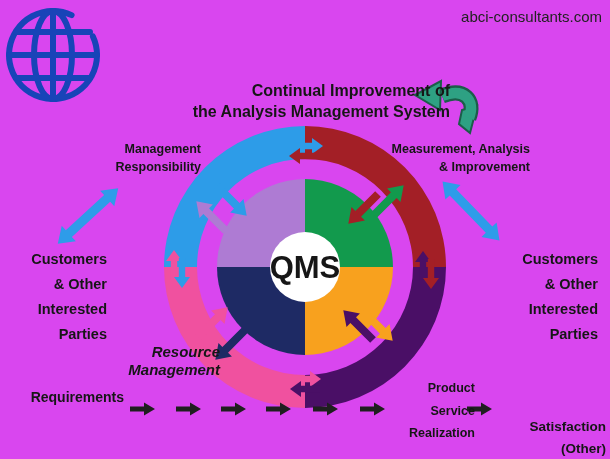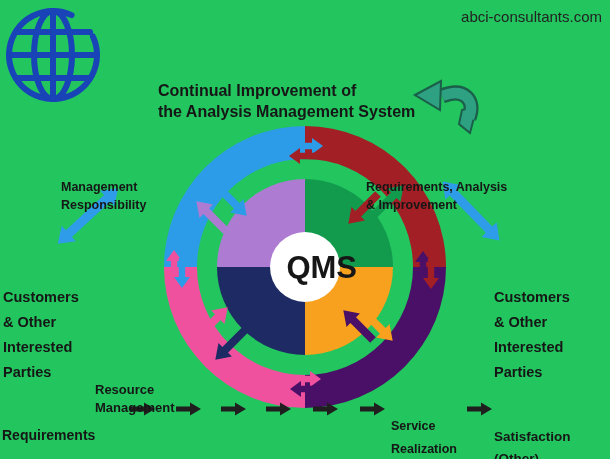--- a/index.html
+++ b/index.html
@@ -1,23 +1,23 @@
 <!DOCTYPE html>
 <html><head>
 <meta charset="utf-8">
 <style>
   html,body{margin:0;padding:0;background:#ffffff;}
-  .stage{position:relative;width:610px;height:459px;background:#22c55e;overflow:hidden;
+  .stage{position:relative;width:610px;height:459px;background:#d946ef;overflow:hidden;
          font-family:"Liberation Sans",sans-serif;color:#161616;}
   .stage svg.layer{position:absolute;left:0;top:0;}
-  .lbl{position:absolute;text-align:left;font-weight:bold;color:#161616;margin-top:38px;}
+  .lbl{position:absolute;text-align:right;font-weight:bold;color:#161616;}
   .site{position:absolute;top:8px;right:8px;font-size:15px;font-weight:400;color:#222;}
-  .title{position:absolute;left:158px;top:80px;width:292px;text-align:left;
+  .title{position:absolute;left:158px;top:80px;width:292px;text-align:right;
          font-size:16px;line-height:21px;font-weight:bold;}
-  .qms{position:absolute;left:253px;top:250px;width:104px;text-align:right;
+  .qms{position:absolute;left:253px;top:250px;width:104px;text-align:center;
        font-size:31px;font-weight:bold;letter-spacing:0px;}
 </style>
 </head>
 <body>
 
 <div class="stage">
 
   <svg class="layer" width="610" height="459" viewBox="0 0 610 459">
     <defs>
       <path id="arrS" d="M0,-3.2 L19,-3.2 L19,-8 L30,0 L19,8 L19,3.2 L0,3.2 Z"></path>
@@ -91,30 +91,31 @@
     <div>Continual Improvement of</div>
     <div>the Analysis Management System</div>
   </div>
 
   <div class="lbl" style="left:61px;top:141px;width:140px;font-size:12.5px;line-height:17.5px;">
     <div>Management</div>
     <div>Responsibility</div>
   </div>
 
   <div class="lbl" style="left:366px;top:141px;width:164px;font-size:12.5px;line-height:17.5px;">
-    <div>Requirements, Analysis</div>
+    <div>Measurement, Analysis</div>
     <div>&amp; Improvement</div>
   </div>
 
-  <div class="lbl" style="left:95px;top:343px;width:125px;font-size:13px;line-height:17.5px;">
+  <div class="lbl" style="left:95px;top:343px;width:125px;font-size:15px;line-height:17.5px;font-style:italic;">
     <div>Resource</div>
     <div>Management</div>
   </div>
 
   <div class="lbl" style="left:391px;top:377px;width:84px;font-size:12.5px;line-height:22.5px;">
+    <div>Product</div>
     <div>Service</div>
     <div>Realization</div>
   </div>
 
   <div class="lbl" style="left:3px;top:247px;width:104px;font-size:14.5px;line-height:25px;">
     <div>Customers</div>
     <div>&amp; Other</div>
     <div>Interested</div>
     <div>Parties</div>
   </div>
@@ -123,20 +124,20 @@
     <div>Customers</div>
     <div>&amp; Other</div>
     <div>Interested</div>
     <div>Parties</div>
   </div>
 
   <div class="lbl" style="left:2px;top:387px;width:122px;font-size:14px;line-height:21px;">
     <div>Requirements</div>
   </div>
 
-  <div class="lbl" style="left:494px;top:388px;width:112px;font-size:13.5px;line-height:22px;">
+  <div class="lbl" style="left:494px;top:416px;width:112px;font-size:13.5px;line-height:22px;">
     <div>Satisfaction</div>
     <div>(Other)</div>
   </div>
 
   <div class="qms">QMS</div>
 
 </div>
 
 </body></html>

